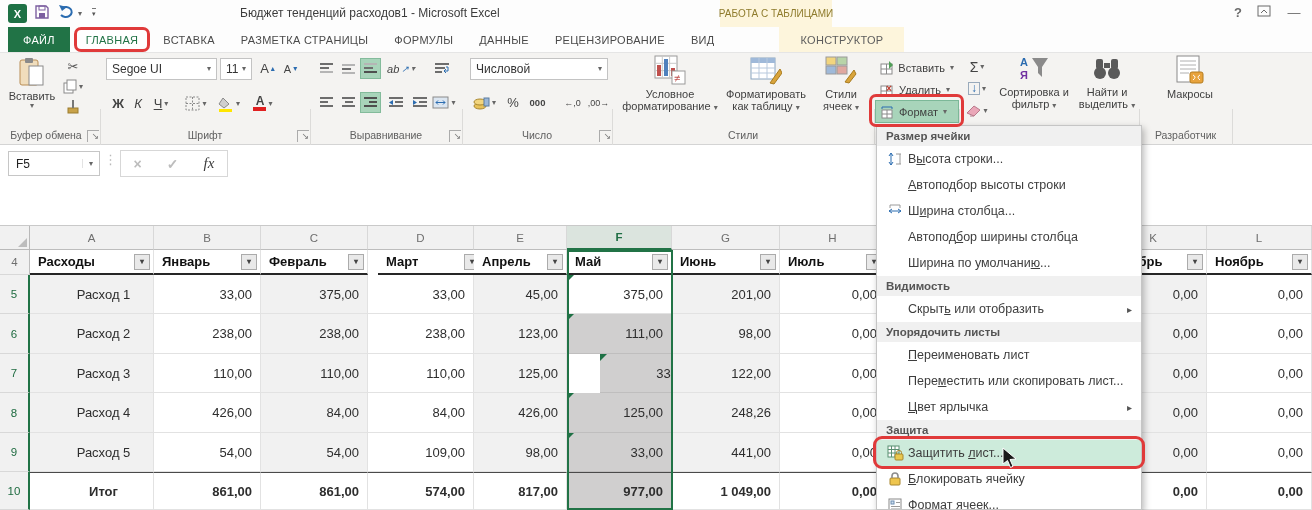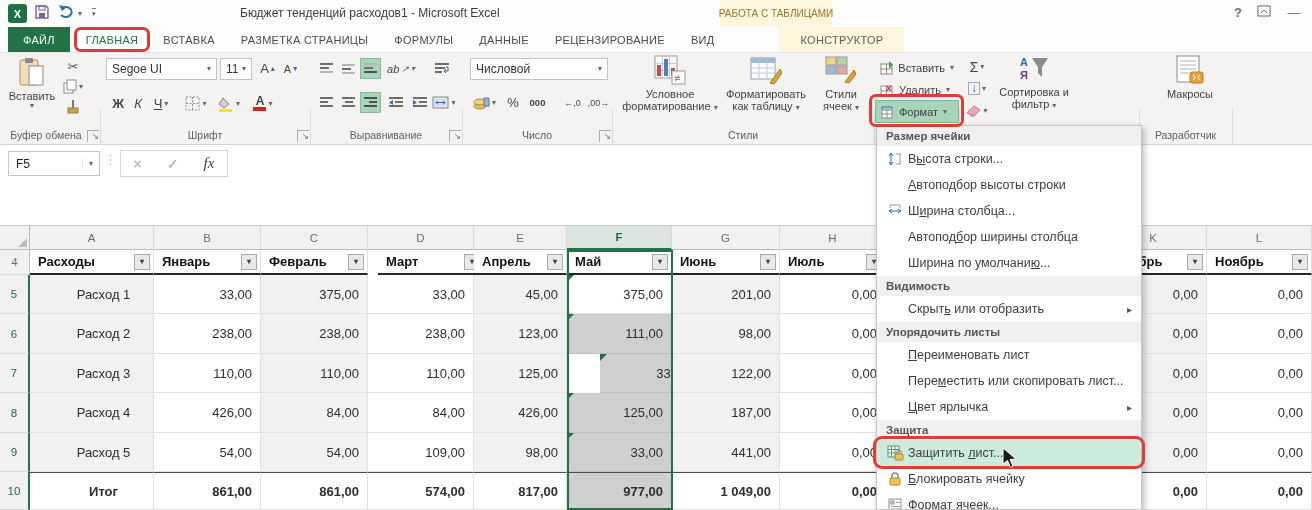--- a/index.html
+++ b/index.html
@@ -422,20 +422,30 @@
       <span class="ddv">▾</span>
     </div>
   <div class="rbig" style="left:994px;top:55px;width:80px;height:70px">
     <svg width="30" height="28">
         <text x="1" y="11" font-size="11" font-weight="bold" fill="#2b6cb0">А</text>
         <text x="1" y="24" font-size="11" font-weight="bold" fill="#7030a0">Я</text>
         <path d="M13 3 L29 3 L23 12 L23 22 L19 18 L19 12 Z" fill="#8a8a8a"></path>
       </svg>
     <span class="cap"><span>Сортировка и фильтр</span> <span class="ddv">▾</span></span>
   </div>
+  <div class="rbig" style="left:1076px;top:55px;width:62px;height:70px">
+    <svg width="28" height="28">
+        <rect x="3" y="4" width="7" height="10" rx="2" fill="#5a5a5a"></rect>
+        <rect x="18" y="4" width="7" height="10" rx="2" fill="#5a5a5a"></rect>
+        <circle cx="7" cy="18" r="6" fill="#5a5a5a"></circle>
+        <circle cx="21" cy="18" r="6" fill="#5a5a5a"></circle>
+        <rect x="11" y="8" width="6" height="5" fill="#5a5a5a"></rect>
+      </svg>
+    <span class="cap"><span>Найти и выделить</span> <span class="ddv">▾</span></span>
+  </div>
 
   <div class="rbig" style="left:1148px;top:55px;width:84px;height:62px">
     <svg width="30" height="30">
         <rect x="2" y="1" width="22" height="26" fill="#fff" stroke="#8a8a8a"></rect>
         <path d="M5 6 H21 M5 10 H21 M5 14 H21 M5 18 H14" stroke="#b0b0b0"></path>
         <rect x="15" y="17" width="13" height="11" rx="2" fill="#e8a33d" stroke="#b57c1e"></rect>
         <path d="M18 20 q4 2 0 5 M25 20 q-4 2 0 5" stroke="#fff" fill="none"></path>
       </svg>
     <span class="cap">Макросы</span>
   </div>
@@ -645,21 +655,21 @@
         <span class="ctext">84,00</span>
       </div>
       <div class="cell num band" style="position: absolute; left: 474px; top: 167px; width: 93px; height: 40px;">
         <span class="ctext">426,00</span>
       </div>
       <div class="cell num fsel" style="position: absolute; left: 567px; top: 167px; width: 105px; height: 40px;">
         <span class="ctext">125,00</span>
         <span class="tri"></span>
       </div>
       <div class="cell num band" style="position: absolute; left: 672px; top: 167px; width: 108px; height: 40px;">
-        <span class="ctext">187,00</span>
+        <span class="ctext">248,26</span>
       </div>
       <div class="cell num" style="position: absolute; left: 780px; top: 167px; width: 106px; height: 40px;">
         <span class="ctext">0,00</span>
       </div>
       <div class="cell num band" style="position: absolute; left: 886px; top: 167px; width: 107px; height: 40px;">
         <span class="ctext"></span>
       </div>
       <div class="cell num" style="position: absolute; left: 993px; top: 167px; width: 107px; height: 40px;">
         <span class="ctext"></span>
       </div>

